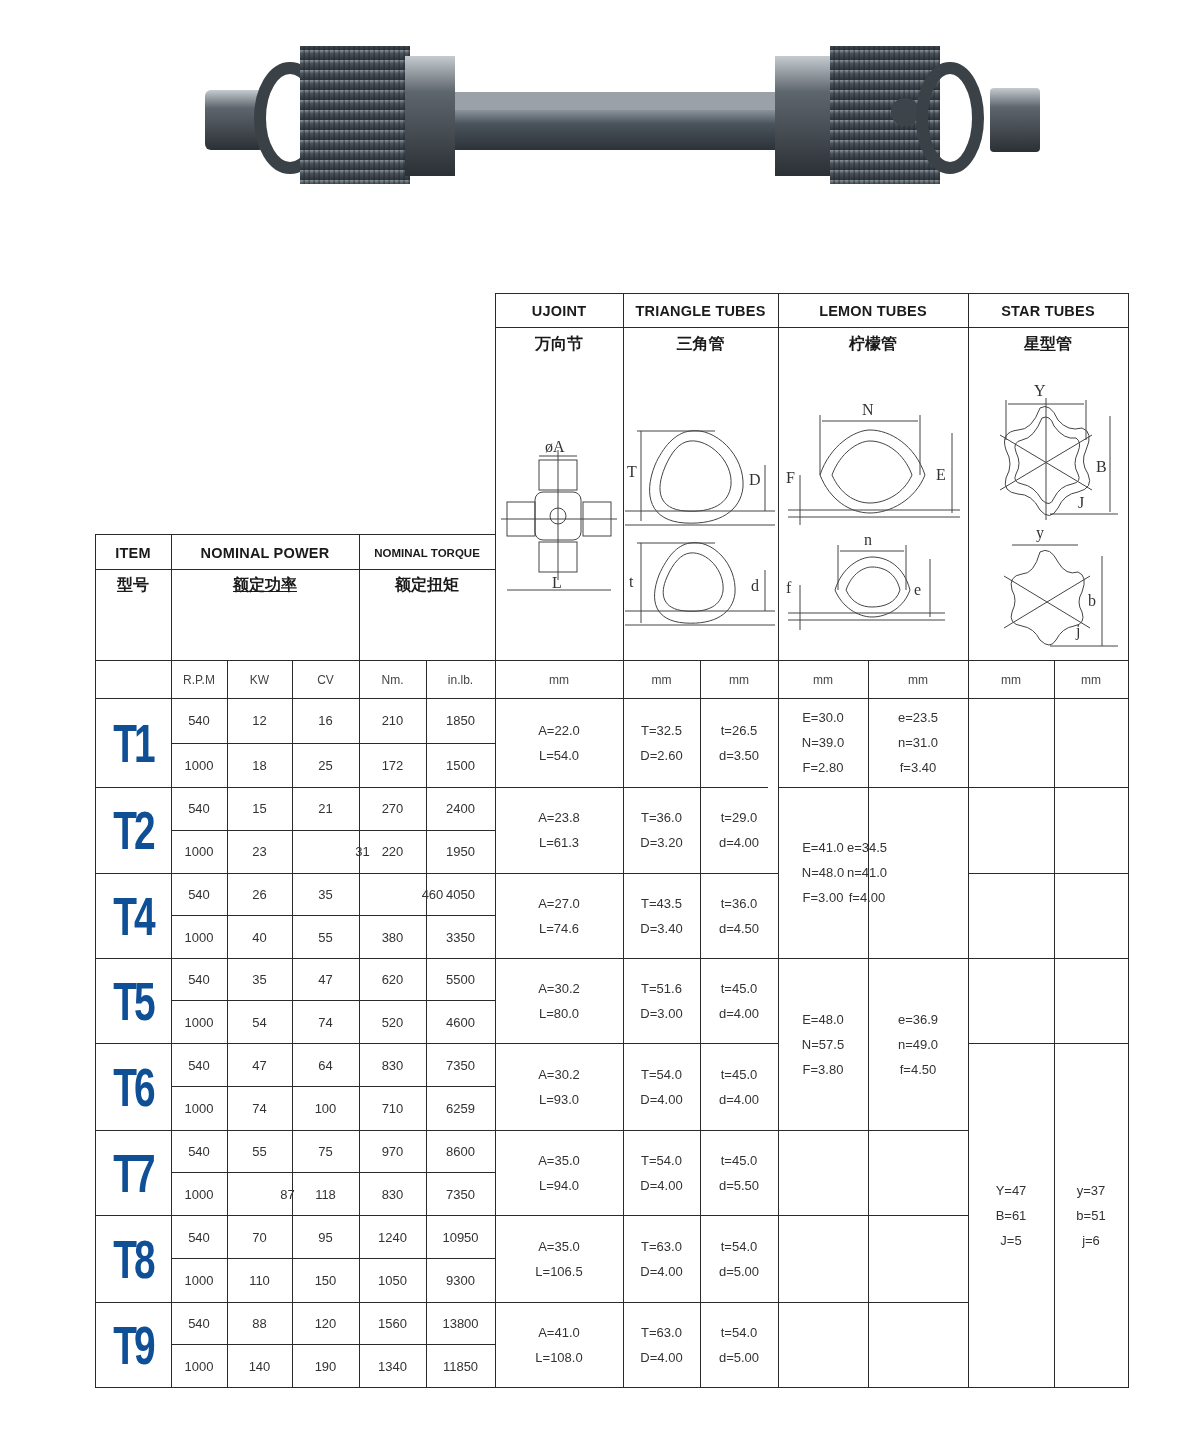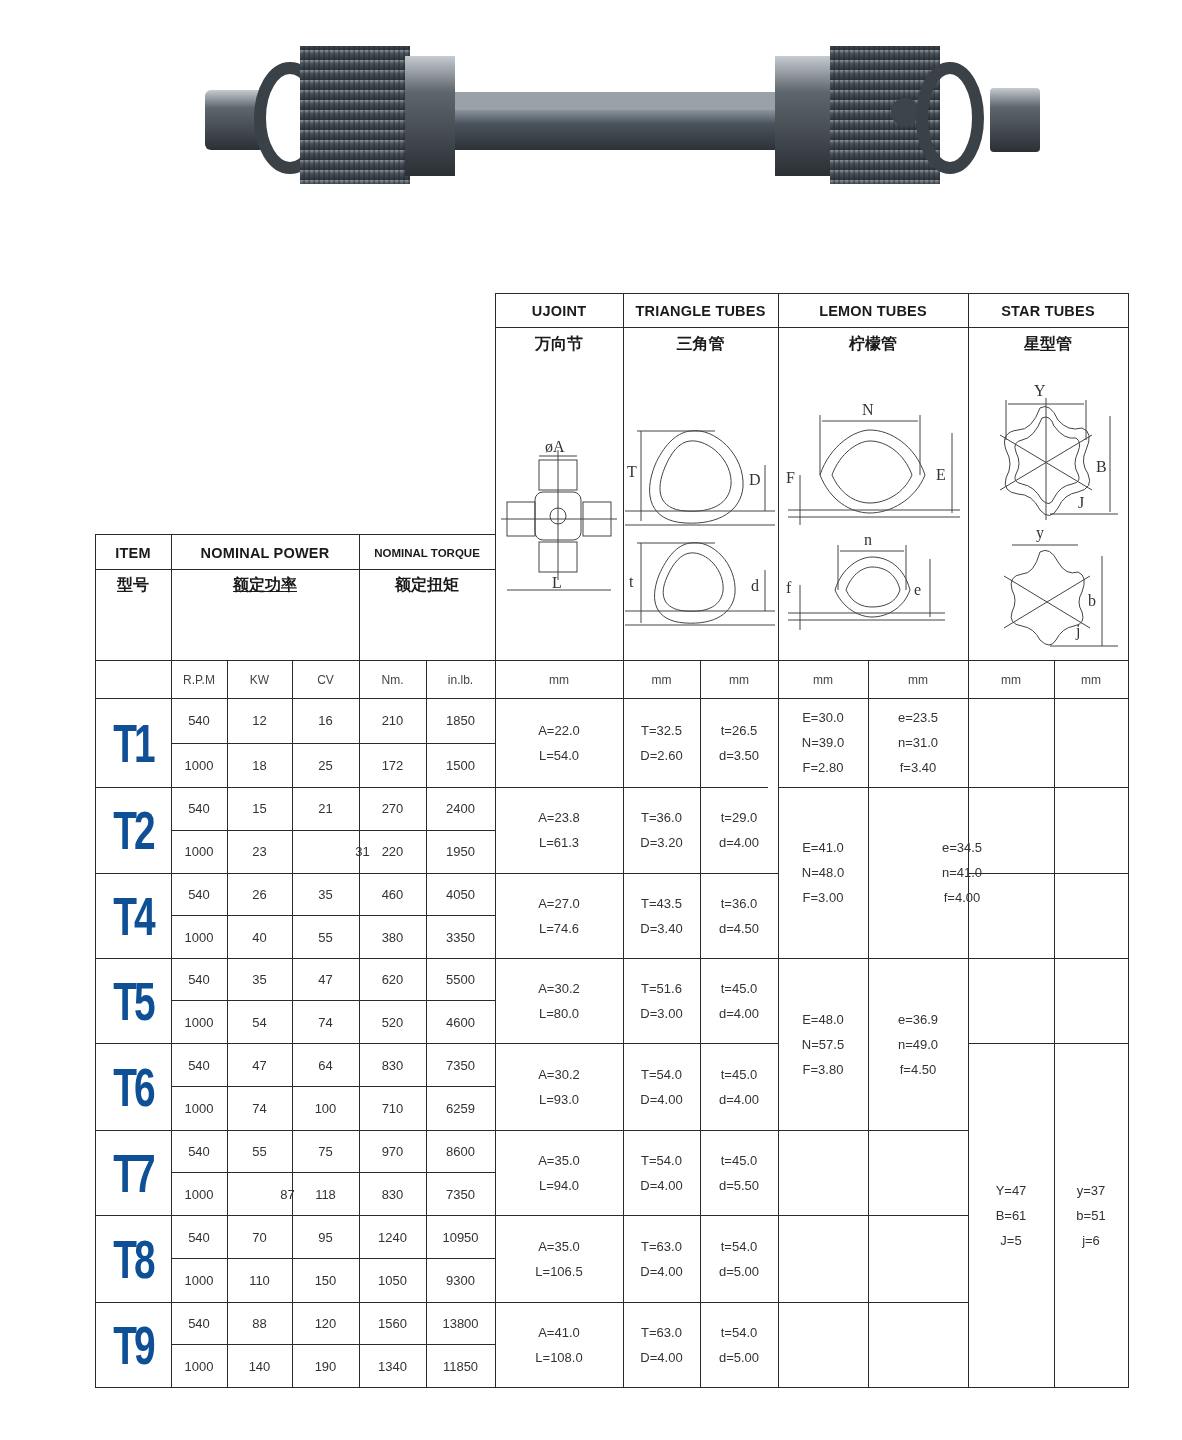--- a/index.html
+++ b/index.html
@@ -269,21 +269,21 @@
       <span>D=3.20</span>
     </div>
     <div class="cell multi" style="left:700px;top:787px;width:78px;height:86px;">
       <span>t=29.0</span>
       <span>d=4.00</span>
     </div>
     <div class="item" style="left:95px;top:873px;width:76px;height:85px;">T4</div>
     <div class="cell" style="left:171px;top:873px;width:56px;height:43px;">540</div>
     <div class="cell" style="left:227px;top:873px;width:65px;height:43px;">26</div>
     <div class="cell" style="left:292px;top:873px;width:67px;height:43px;">35</div>
-    <div class="cell" style="left:359px;top:873px;width:67px;height:43px;">460</div>
+    <div class="cell" style="left:359px;top:873px;width:67px;height:43px;padding-left:40px;">460</div>
     <div class="cell" style="left:426px;top:873px;width:69px;height:43px;">4050</div>
     <div class="cell" style="left:171px;top:916px;width:56px;height:42px;">1000</div>
     <div class="cell" style="left:227px;top:916px;width:65px;height:42px;">40</div>
     <div class="cell" style="left:292px;top:916px;width:67px;height:42px;">55</div>
     <div class="cell" style="left:359px;top:916px;width:67px;height:42px;">380</div>
     <div class="cell" style="left:426px;top:916px;width:69px;height:42px;">3350</div>
     <div class="cell multi" style="left:495px;top:873px;width:128px;height:85px;">
       <span>A=27.0</span>
       <span>L=74.6</span>
     </div>
@@ -420,21 +420,21 @@
 <div class="cell multi" style="left:868px;top:698px;width:100px;height:89px;">
   <span>e=23.5</span>
     <span>n=31.0</span>
     <span>f=3.40</span>
 </div>
 <div class="cell multi" style="left:778px;top:787px;width:90px;height:171px;">
   <span>E=41.0</span>
     <span>N=48.0</span>
     <span>F=3.00</span>
 </div>
-<div class="cell multi" style="left:912px;top:787px;width:100px;height:171px;">
+<div class="cell multi" style="left:817px;top:787px;width:100px;height:171px;">
   <span>e=34.5</span>
     <span>n=41.0</span>
     <span>f=4.00</span>
 </div>
 <div class="cell multi" style="left:778px;top:958px;width:90px;height:172px;">
   <span>E=48.0</span>
     <span>N=57.5</span>
     <span>F=3.80</span>
 </div>
 <div class="cell multi" style="left:868px;top:958px;width:100px;height:172px;">

